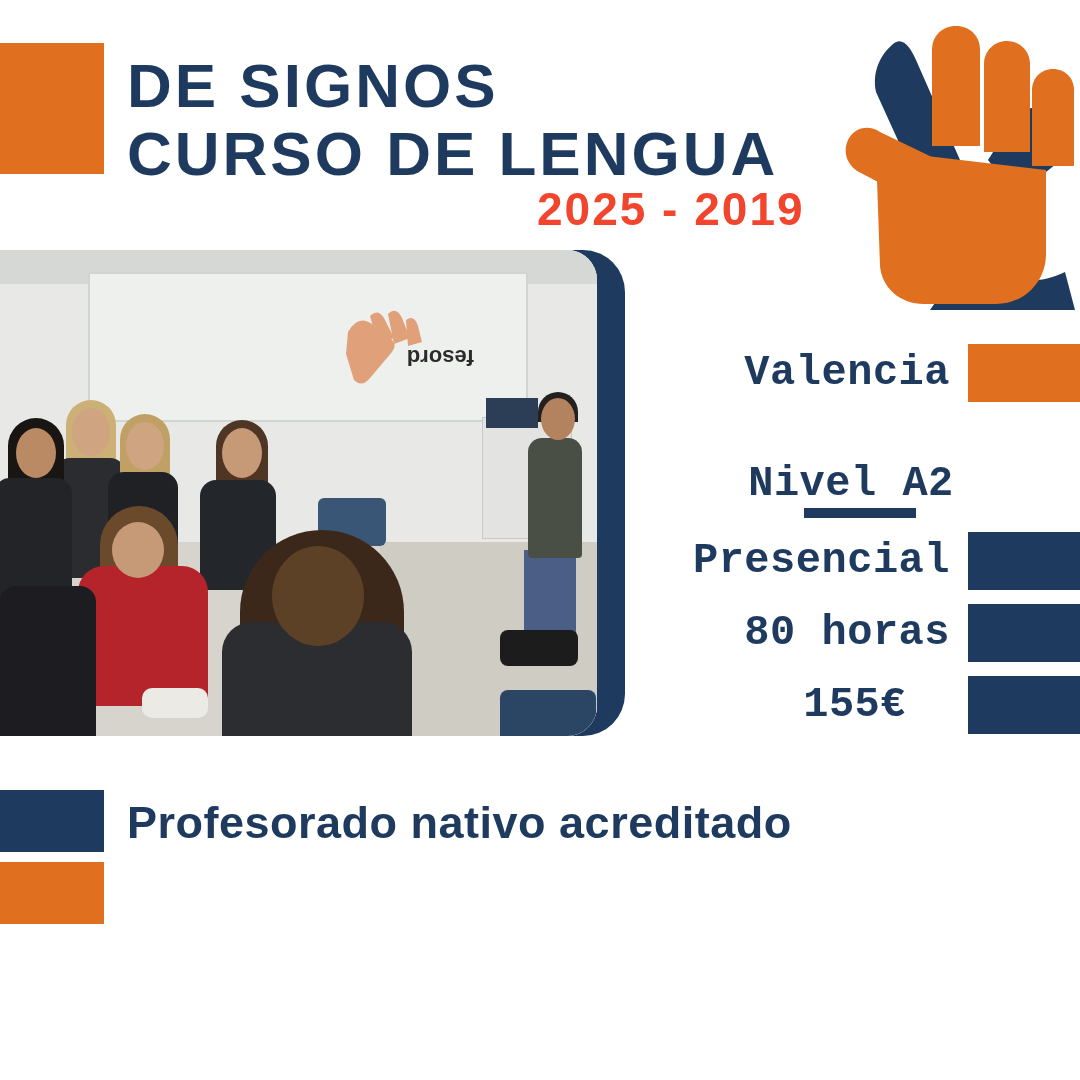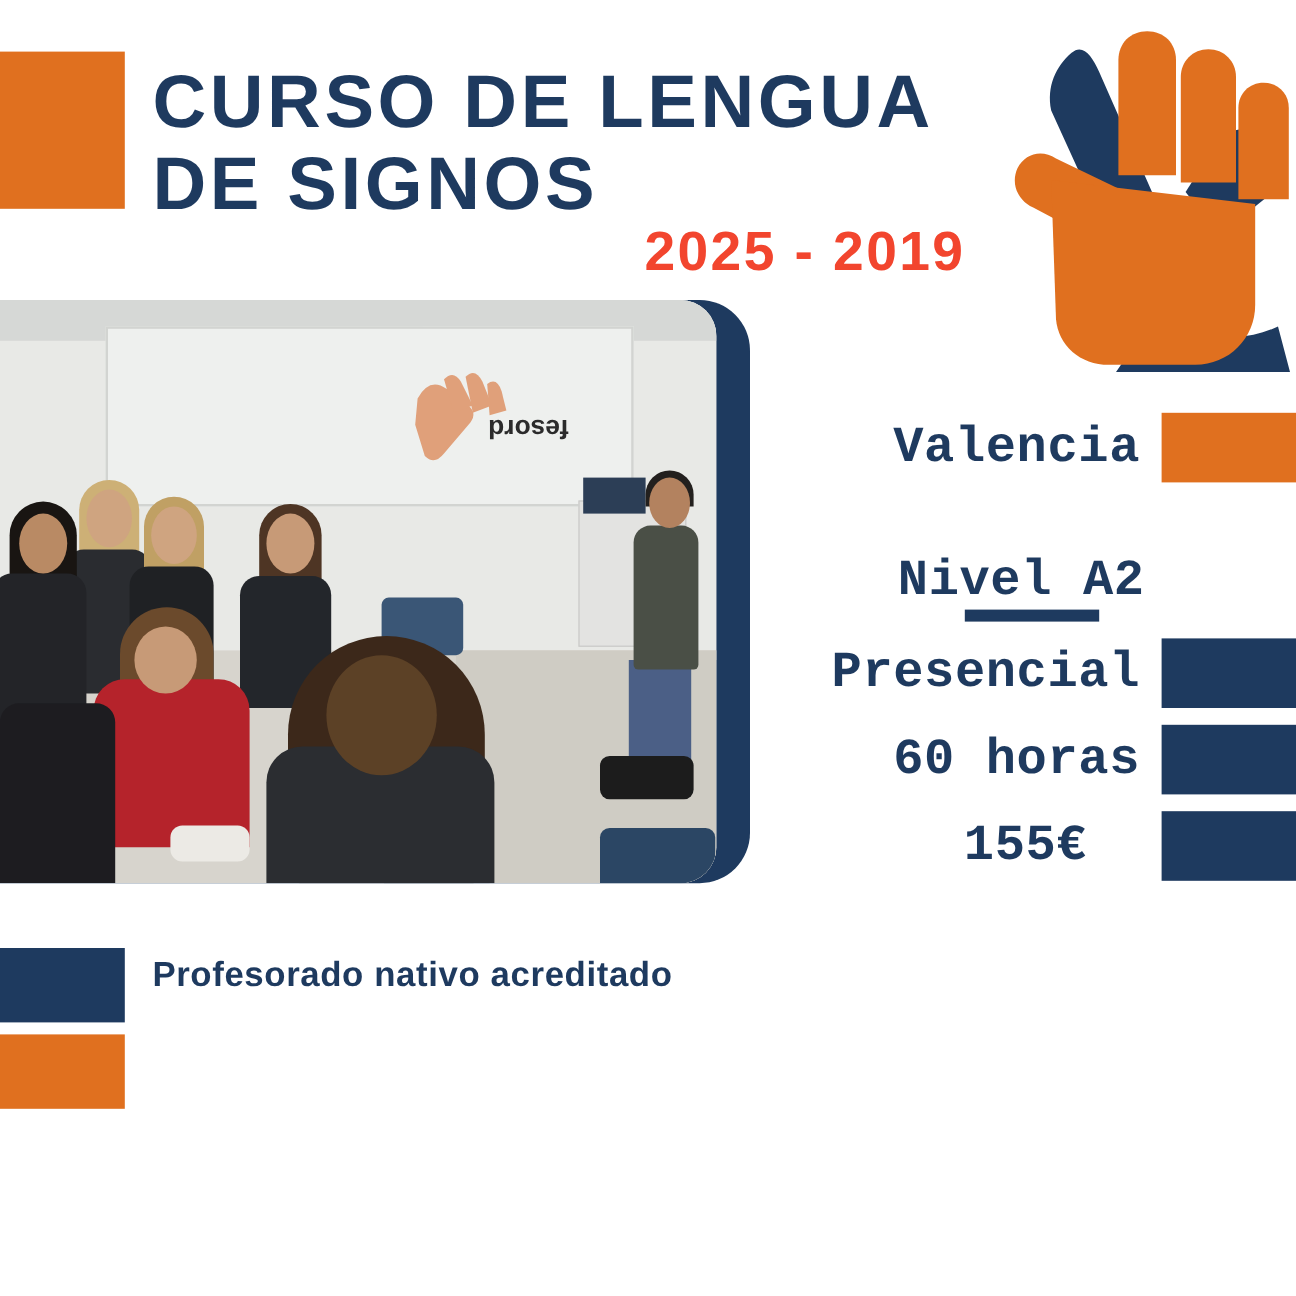--- a/index.html
+++ b/index.html
@@ -136,36 +136,36 @@
   #orange-bottom-left { left: 0; top: 862px; width: 104px; height: 62px; background: #e0701f; }
 
   .bottom-text {
     position: absolute;
     left: 127px;
     font-weight: bold;
     color: #1e3a5f;
     letter-spacing: 0.5px;
     white-space: nowrap;
   }
-  #teachers-line { top: 797px; font-size: 29px; }
+  #teachers-line { top: 797px; font-size: 45px; }
   #dates-line    { top: 872px; font-size: 45px; }
 
   
   .footer { position: absolute; left: 0; top: 960px; width: 1080px; height: 120px; }
 </style>
 </head>
 <body>
 
 <div class="poster">
 
   <div class="blk blk-orange" id="orange-top-left"></div>
 
   <div class="title-wrap">
+    <div class="title-line">DE SIGNOS</div>
     <div class="title-line">CURSO DE LENGUA</div>
-    <div class="title-line">DE SIGNOS</div>
   </div>
   <div class="year">2025 - 2019</div>
 
   <svg id="hand-logo" viewBox="0 0 255 290">
     <g fill="#1e3a5f">
       <path d="M73 24 C60 35 52 52 56 72 L96 160 L140 140 L96 40 C90 26 82 16 73 24 Z"></path>
       <path d="M150 232 C176 262 212 268 245 252 L255 290 L110 290 Z"></path>
       <path d="M196 96 C210 84 230 84 243 96 C255 108 254 128 241 140 L196 176 L168 140 Z"></path>
     </g>
     <g fill="#e0701f">
@@ -233,21 +233,21 @@
   </div>
   <div class="info-row" id="row-nivel">
     <span class="info-label">Nivel A2</span>
     <span class="info-chip" style="background: rgb(30, 58, 95);"></span>
   </div>
   <div class="info-row" id="row-modalidad">
     <span class="info-label">Presencial</span>
     <span class="info-chip" style="background: rgb(30, 58, 95);"></span>
   </div>
   <div class="info-row" id="row-horas">
-    <span class="info-label">60 horas</span>
+    <span class="info-label">80 horas</span>
     <span class="info-chip" style="background: rgb(30, 58, 95);"></span>
   </div>
   <div class="info-row" id="row-precio">
     <span class="info-label">155€</span>
     <span class="info-chip" style="background: rgb(30, 58, 95);"></span>
   </div>
 
   <div class="blk" id="navy-bottom-left"></div>
   <div class="blk" id="orange-bottom-left"></div>
 

